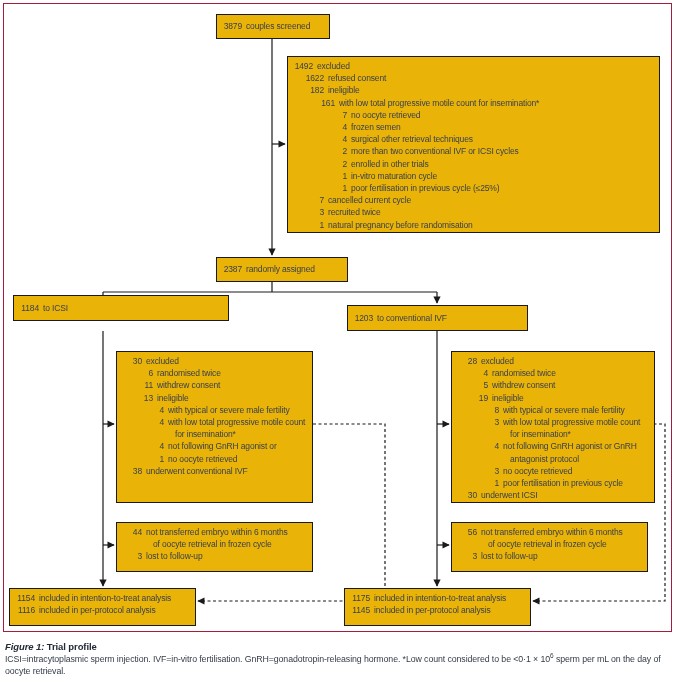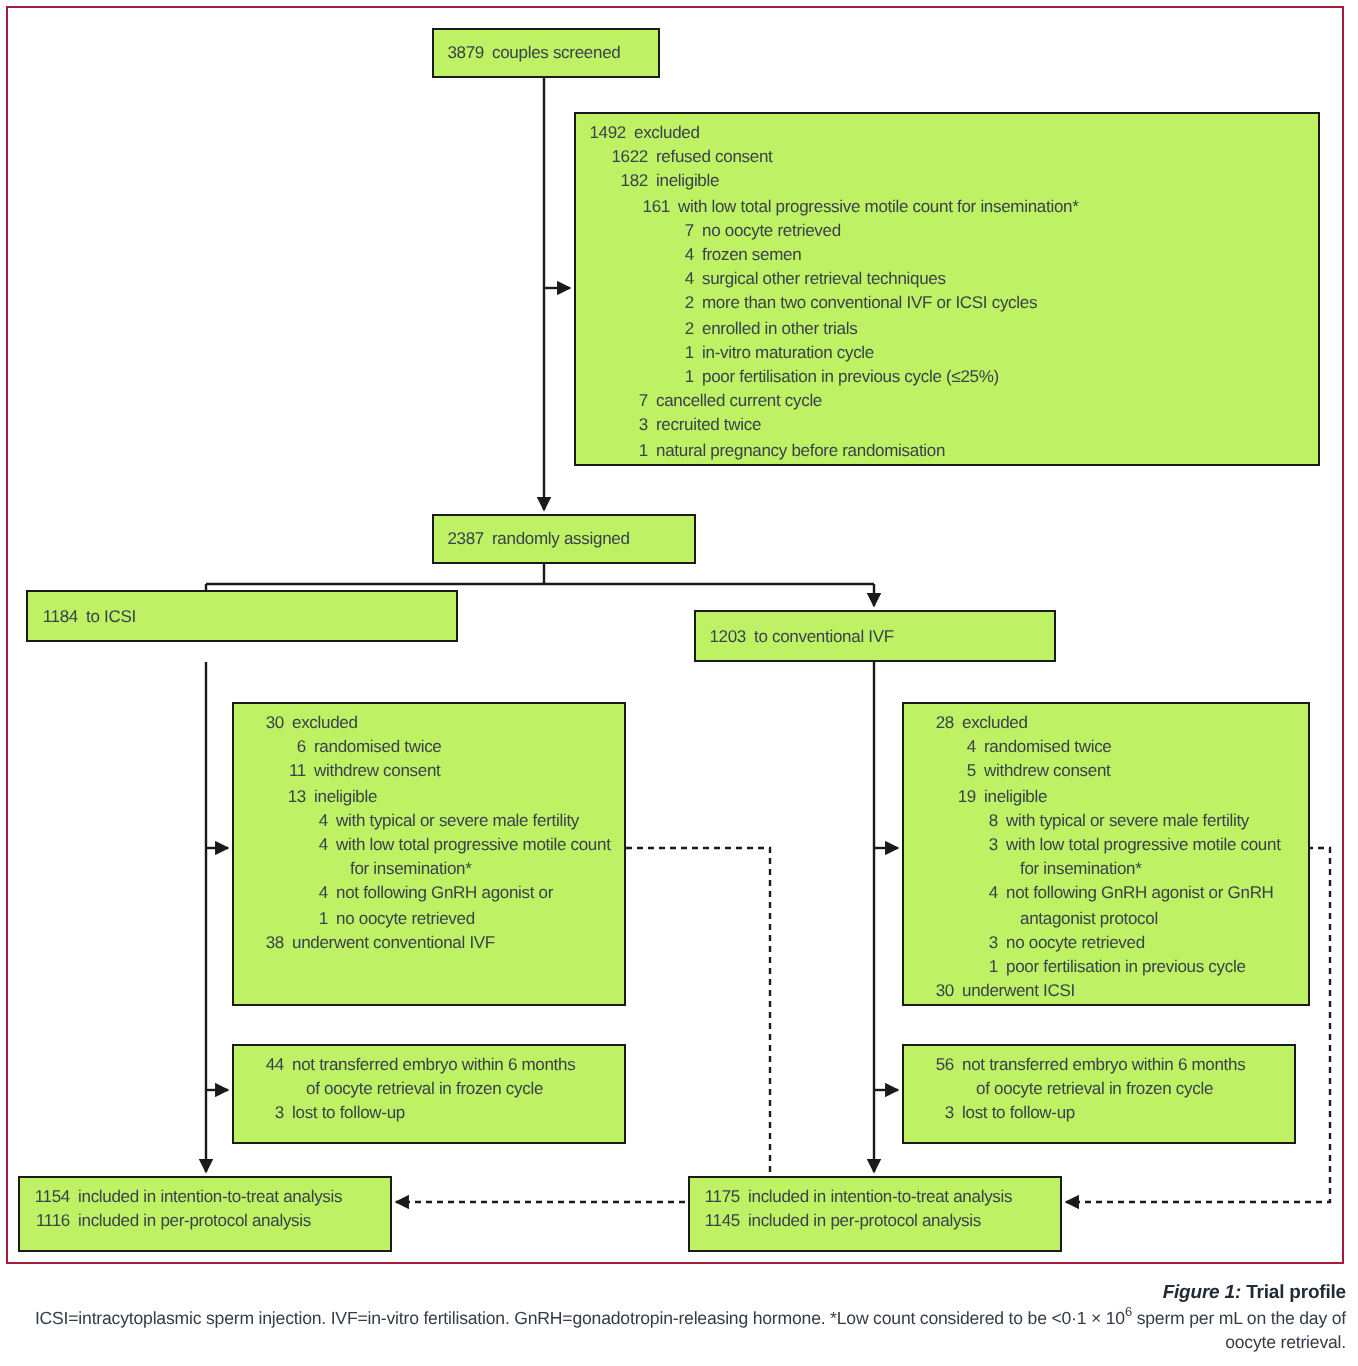--- a/index.html
+++ b/index.html
@@ -20,21 +20,21 @@
     position:absolute;left:3px;top:3px;width:669px;height:629px;
     border:1.5px solid var(--accent);
     box-sizing:border-box;
     background:#fff;
   }
   svg.connectors{position:absolute;left:0;top:0;width:679px;height:683px;pointer-events:none;}
   .fbox{
     position:absolute;
     box-sizing:border-box;
     border:1.2px solid var(--line);
-    background:#bef264;
+    background:#eab308;
     padding:3px 5px;
     font-size:8.5px;
     letter-spacing:-0.15px;
     line-height:12.2px;
     color:var(--text);
   }
   .fbox.single{display:flex;flex-direction:column;justify-content:center;}
   .ln{display:flex;}
   .num{flex:none;text-align:right;white-space:pre;}
   .lvl0 .num{width:20px;}
@@ -51,21 +51,21 @@
   #b-arm-icsi{left:13px;top:295px;width:216px;height:26px;}
   #b-arm-ivf{left:347px;top:305px;width:181px;height:26px;}
   #b-excl-icsi{left:116px;top:351px;width:197px;height:152px;}
   #b-excl-ivf{left:451px;top:351px;width:204px;height:152px;}
   #b-nt-icsi{left:116px;top:522px;width:197px;height:50px;}
   #b-nt-ivf{left:451px;top:522px;width:197px;height:50px;}
   #b-an-icsi{left:9px;top:588px;width:187px;height:38px;}
   #b-an-ivf{left:344px;top:588px;width:187px;height:38px;}
 
   .caption{
-    position:absolute;left:5px;top:640px;width:668px;text-align:right;
+    position:absolute;left:5px;top:640px;width:668px;
   }
   .cap-title{
     font-size:9.5px;font-weight:bold;color:#232B36;line-height:13px;letter-spacing:-0.1px;
   }
   .cap-title .cap-label{font-style:italic;}
   .cap-body{
     font-size:8.8px;color:#343C47;line-height:11.6px;letter-spacing:-0.1px;margin-top:1px;
   }
   .cap-body sup{font-size:6.5px;line-height:0;}
 </style>

